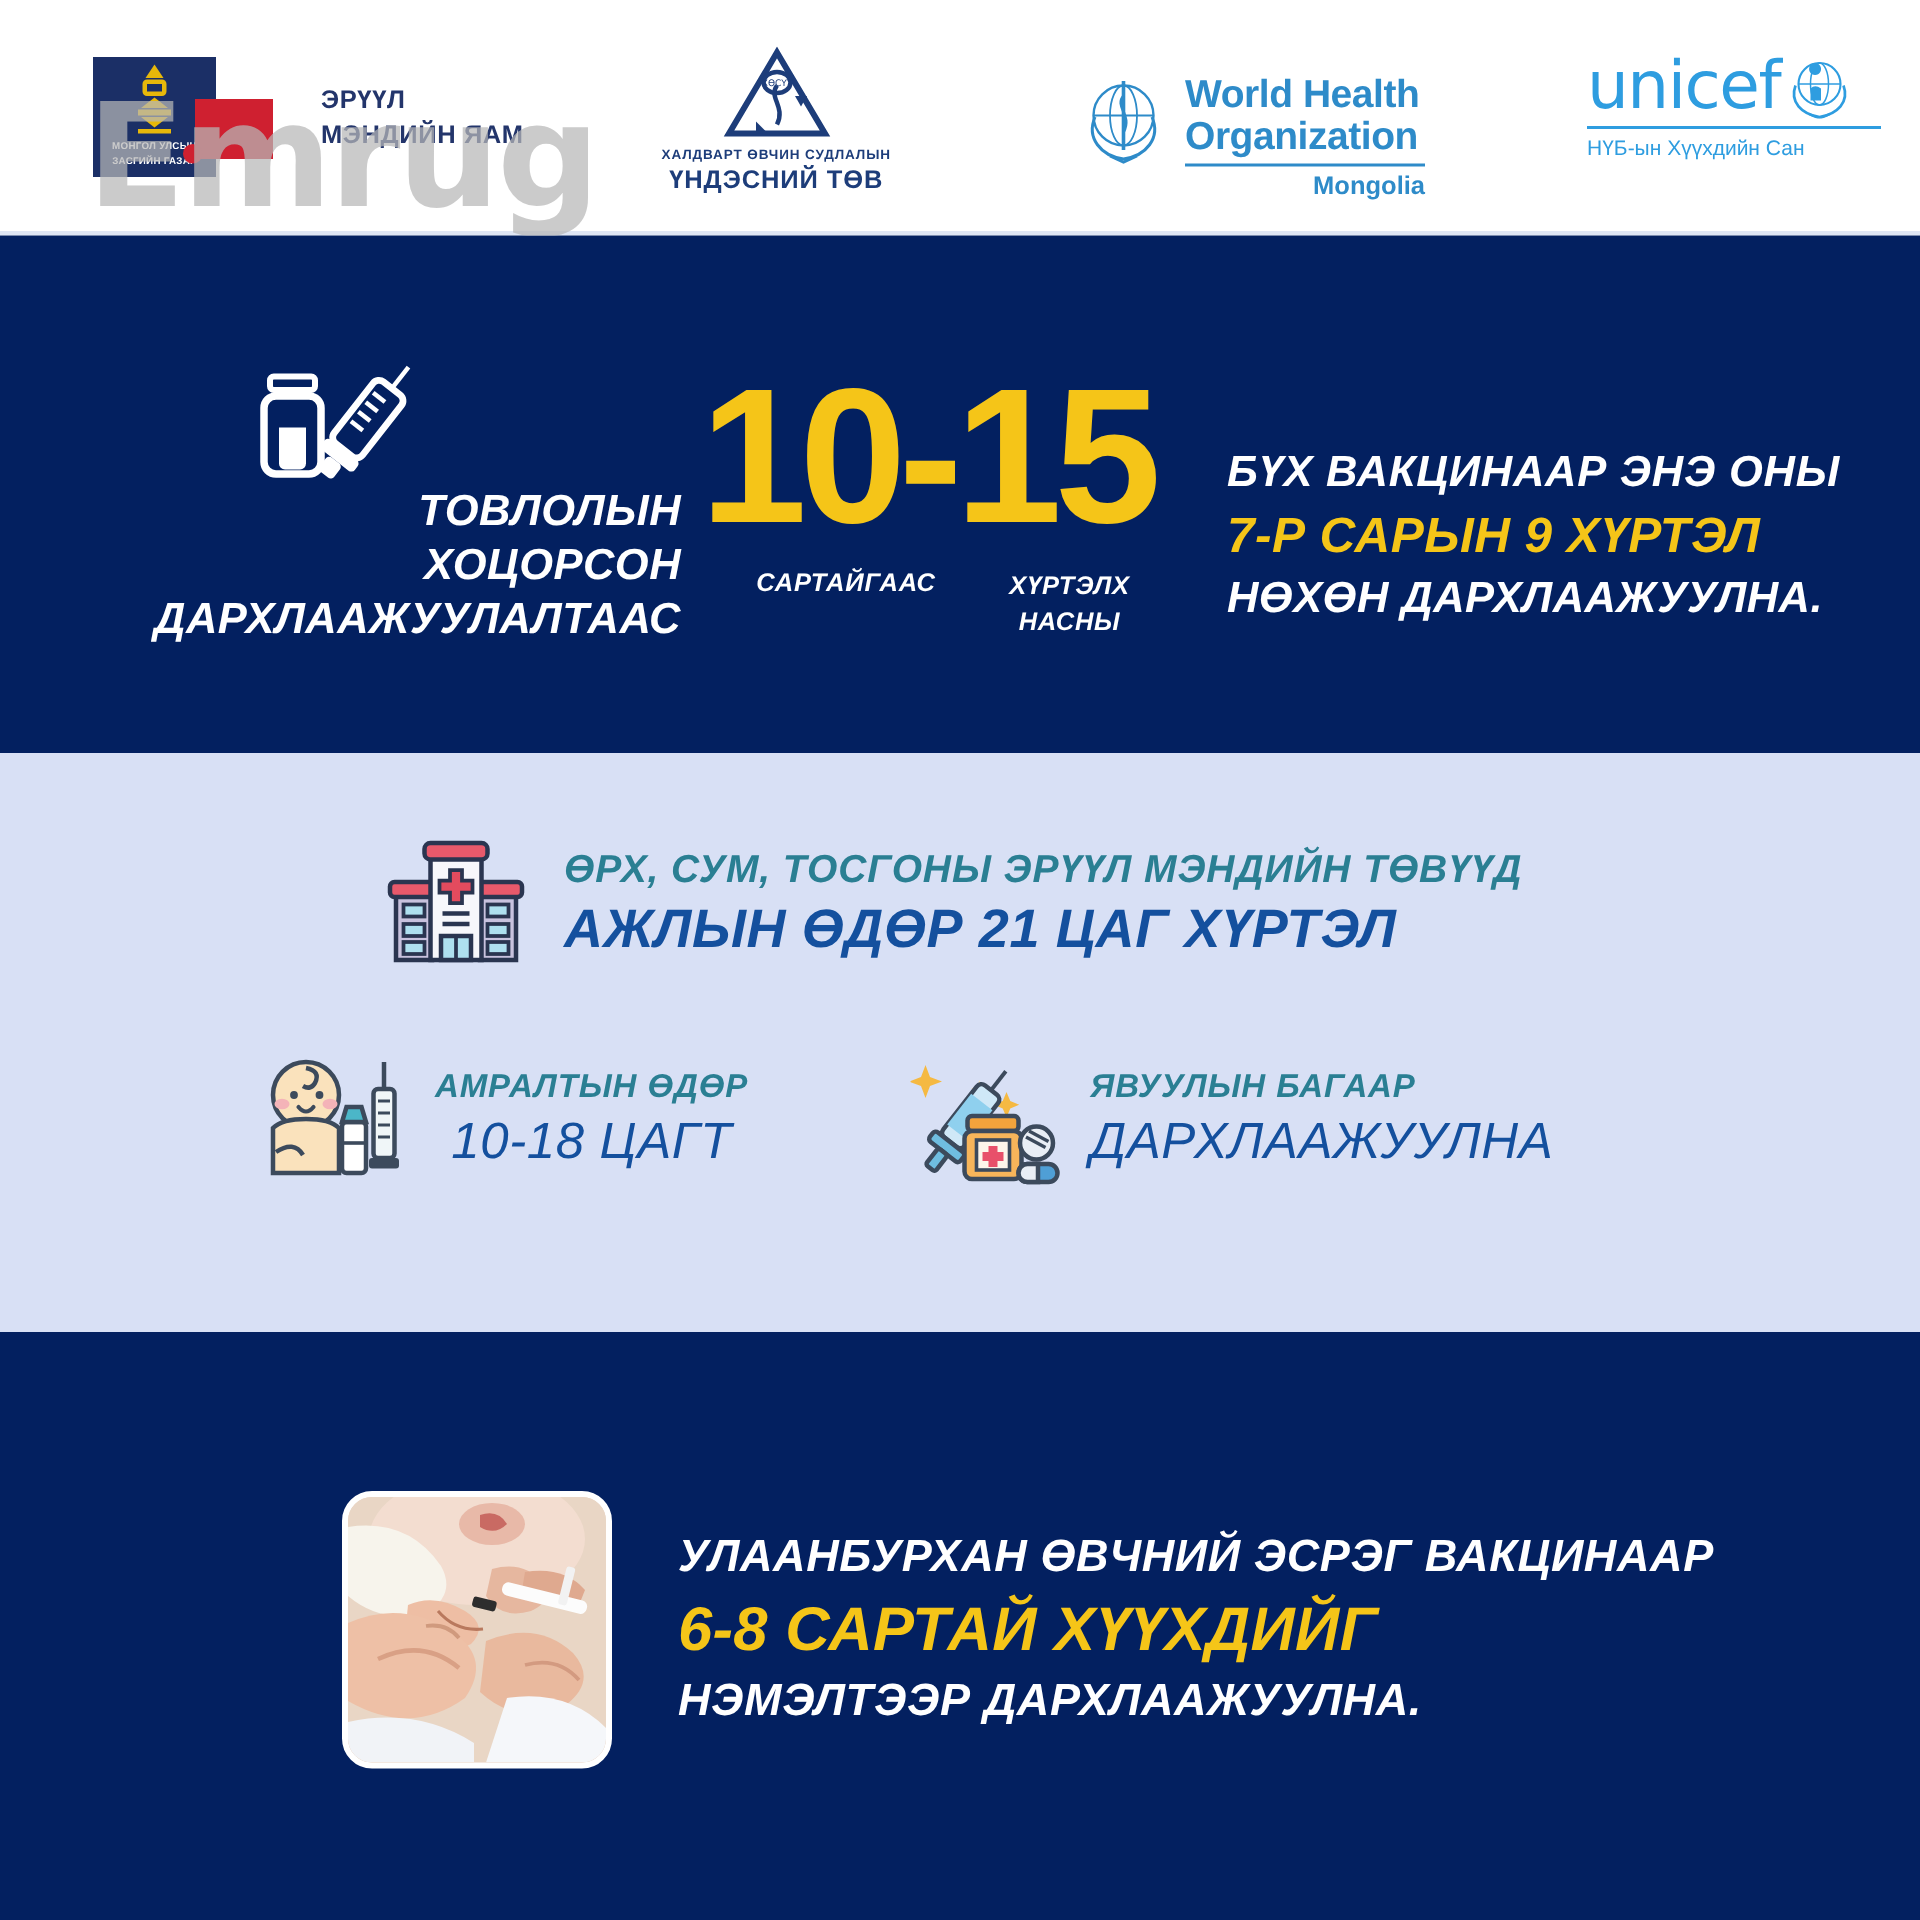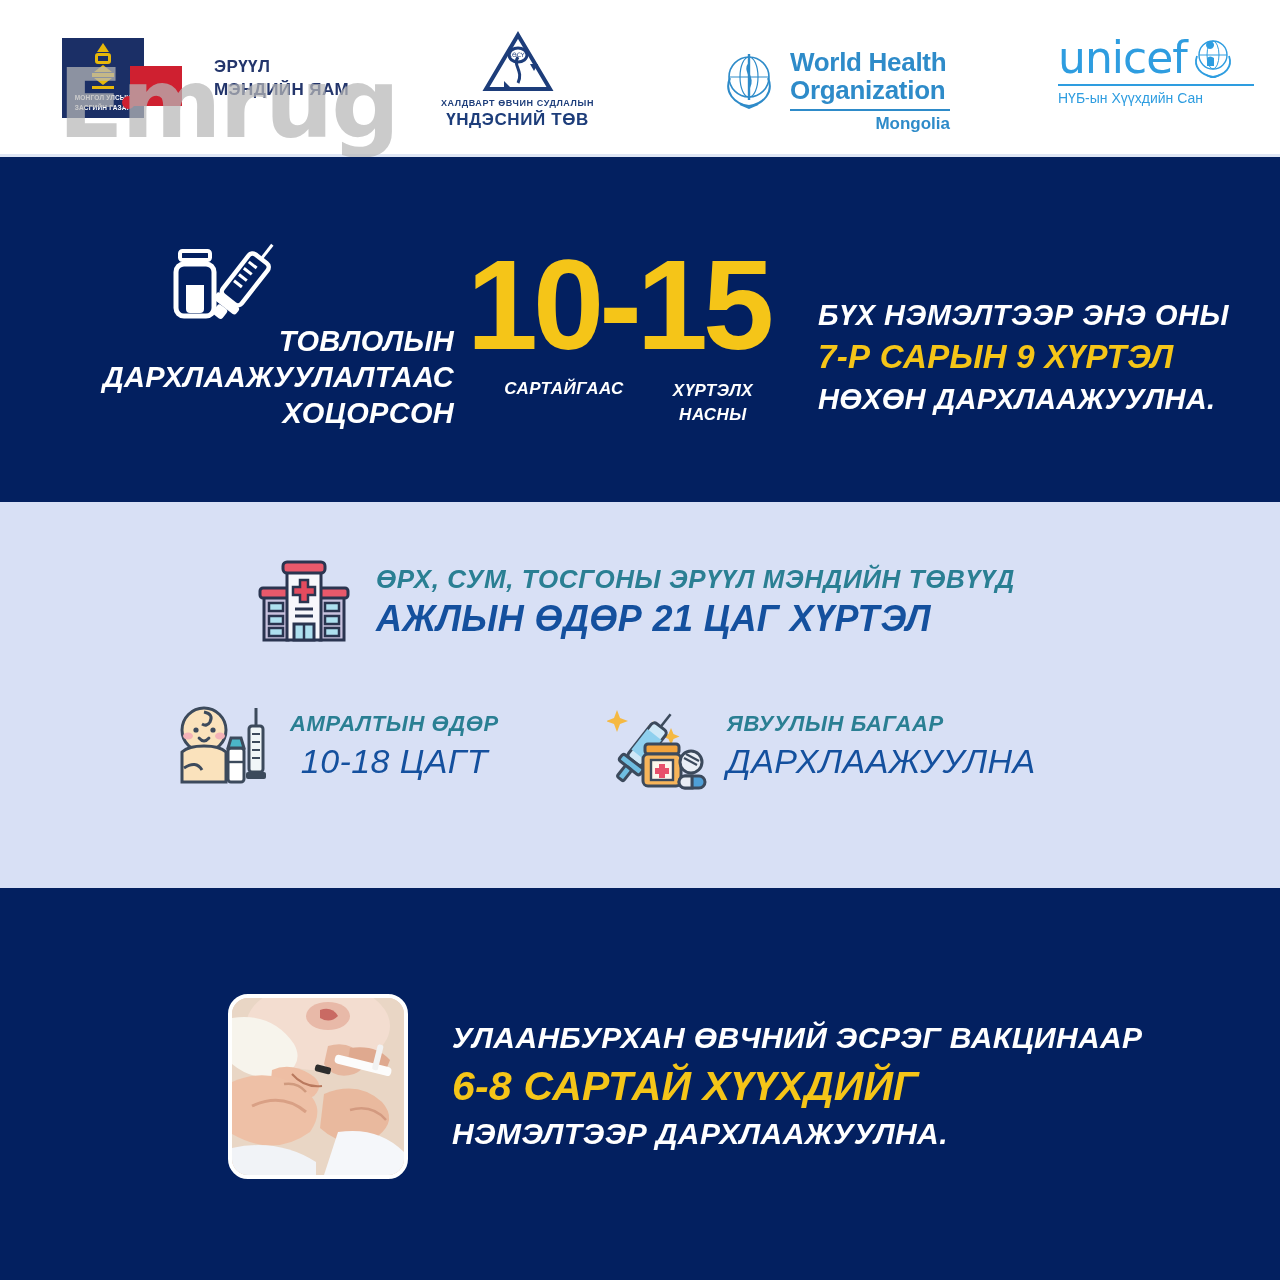--- a/index.html
+++ b/index.html
@@ -76,21 +76,21 @@
   .cdc-sub { font-size: 9px; font-weight: bold; color: #1d3d7a; letter-spacing: .6px; margin-top: 4px;}
   .cdc-main { font-size: 17px; font-weight: bold; color: #1d3d7a; letter-spacing: .6px; margin-top: 2px;}
 
   .logo-who { position: absolute; left: 718px; top: 48px; display: flex; align-items: flex-start; gap: 10px;}
   .who-text { color: #2e8bc9; }
   .who-line { font-size: 26px; font-weight: bold; line-height: 28px; letter-spacing: -.3px;}
   .who-underline { width: 160px; height: 2px; background: #2e8bc9; margin: 5px 0 3px; }
   .who-country { font-size: 17px; font-weight: bold; text-align: right; width: 160px;}
 
   .logo-unicef { position: absolute; left: 1058px; top: 36px; width: 200px;}
-  .unicef-row { display:flex; align-items: flex-start; gap: 5px;}
+  .unicef-row { display:flex; align-items: center; gap: 5px;}
   .unicef-word { font-size: 44px; color: #2e9de0; line-height: 44px; letter-spacing: -1px; font-family: "DejaVu Sans", sans-serif;}
   .unicef-underline { width: 196px; height: 2px; background: #2e9de0; margin-top: 4px;}
   .unicef-sub { font-size: 14px; color: #2e9de0; margin-top: 4px;}
 
   
   .sec-top {
     position: relative;
     height: 345px;
     background: #032060;
     display: flex; align-items: center;
@@ -266,38 +266,38 @@
               <line x1="68" y1="38" x2="78" y2="38" stroke="#ffffff" stroke-width="3"></line>
               <line x1="68" y1="46" x2="78" y2="46" stroke="#ffffff" stroke-width="3"></line>
               <line x1="68" y1="54" x2="78" y2="54" stroke="#ffffff" stroke-width="3"></line>
               <rect x="62" y="72" width="28" height="9" rx="3" fill="#ffffff"></rect>
               <rect x="70" y="81" width="12" height="12" rx="3" fill="#ffffff"></rect>
             </g>
           </svg>
         </div>
         <div class="label-left">
           <div>ТОВЛОЛЫН</div>
+          <div>ХОЦОРСОН</div>
           <div>ДАРХЛААЖУУЛАЛТААС</div>
-          <div>ХОЦОРСОН</div>
         </div>
       </div>
 
       <div class="big-number-wrap">
         <div class="big-number">10-15</div>
         <div class="sub-row">
           <div class="sub-left">САРТАЙГААС</div>
           <div class="sub-right">
             <div>ХҮРТЭЛХ</div>
             <div>НАСНЫ</div>
           </div>
         </div>
       </div>
 
       <div class="col-right">
-        <div class="cr-line1">БҮХ НЭМЭЛТЭЭР ЭНЭ ОНЫ</div>
+        <div class="cr-line1">БҮХ ВАКЦИНААР ЭНЭ ОНЫ</div>
         <div class="cr-line2">7-Р САРЫН 9 ХҮРТЭЛ</div>
         <div class="cr-line3">НӨХӨН ДАРХЛААЖУУЛНА.</div>
       </div>
 
     </div>
   </div>
 
   <div class="sec-mid">
 
     <div class="mid-row1">

